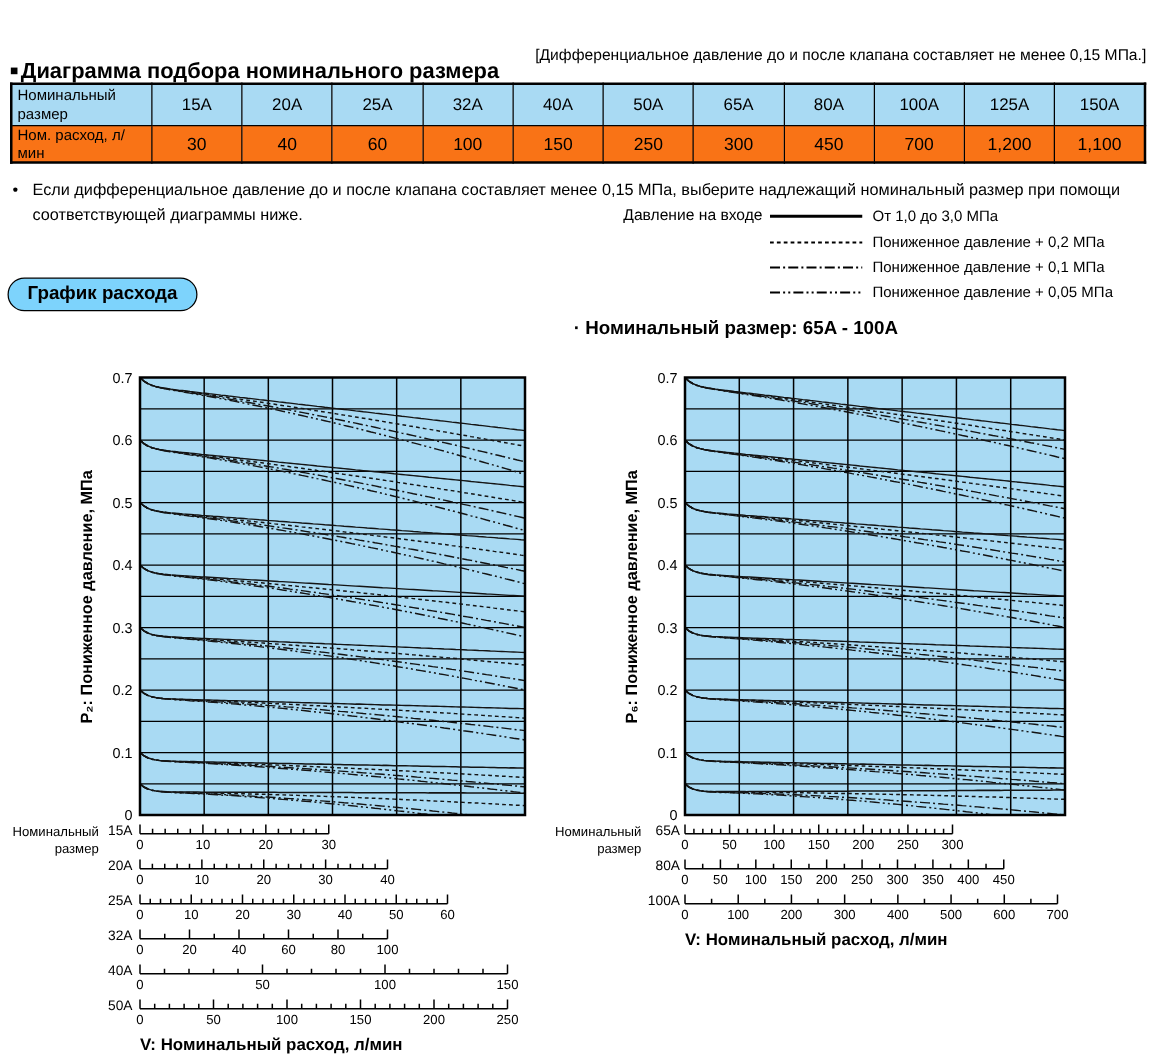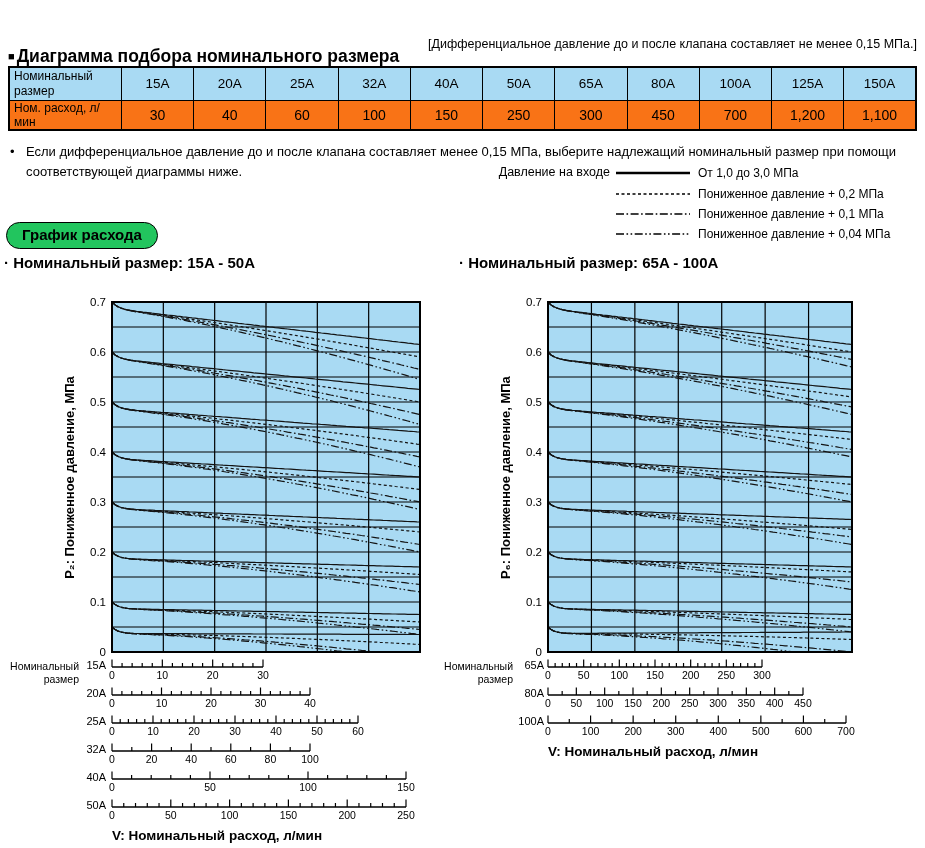--- a/index.html
+++ b/index.html
@@ -17,21 +17,21 @@
   td.val { background:#f97316; height:18px; font-size:14px; }
   td.val.first { font-size:12px; text-align:left; padding-left:4px; line-height:1.2; }
   .bullet-wrap { top:142px; left:8px; width:893px; font-size:13px; line-height:1.5; }
   .bullet-wrap .dot { position:absolute; left:2px; top:0; }
   .bullet-wrap .txt { display:block; padding-left:18px; }
   .legend-title { top:165px; left:480px; width:130px; text-align:right; font-size:12.5px; }
   .legend-row { left:616px; height:15px; font-size:12px; white-space:nowrap; }
   .legend-row svg { vertical-align:middle; margin-right:8px; }
   .legend-row span { vertical-align:middle; }
   .badge { top:222px; left:6px; width:152px; height:27px; line-height:24px; text-align:center;
-           font-size:15px; font-weight:bold; background:#22c55e; border:1.5px solid #000;
+           font-size:15px; font-weight:bold; background:#7dd3fc; border:1.5px solid #000;
            border-radius:14px; }
   .section-title { top:254px; font-size:15px; font-weight:bold; }
   .yaxis-title { width:350px; height:17px; text-align:center; font-size:13px; font-weight:bold;
                  transform:rotate(-90deg); white-space:nowrap; }
   .ruler-group-label { width:73px; text-align:right; font-size:10.5px; line-height:1.25; }
   .ruler-size-label { width:46px; text-align:right; font-size:11px; }
   .xaxis-title { font-size:13.5px; font-weight:bold; }
   svg { display:block; }
 </style>
 </head>
@@ -91,26 +91,25 @@
           <line x1="0" y1="4" x2="74" y2="4" stroke="#000000" stroke-width="2.4"></line>
         </svg><span>От 1,0 до 3,0 МПа</span></div>
       <div class="abs legend-row" style="top: 186px;"><svg width="74" height="8" style="display: inline-block;">
           <line x1="0" y1="4" x2="74" y2="4" stroke="#000000" stroke-width="1.7" stroke-dasharray="3,2.5"></line>
         </svg><span>Пониженное давление + 0,2 МПа</span></div>
       <div class="abs legend-row" style="top: 206px; text-align: center;"><svg width="74" height="8" style="display: inline-block;">
           <line x1="0" y1="4" x2="74" y2="4" stroke="#000000" stroke-width="1.7" stroke-dasharray="8,2.5,1.6,2.5"></line>
         </svg><span>Пониженное давление + 0,1 МПа</span></div>
       <div class="abs legend-row" style="top: 226px;"><svg width="74" height="8" style="display: inline-block;">
           <line x1="0" y1="4" x2="74" y2="4" stroke="#000000" stroke-width="1.7" stroke-dasharray="8,2.5,1.6,2.5,1.6,2.5"></line>
-        </svg><span>Пониженное давление + 0,04 МПа</span></div>
+        </svg><span>Пониженное давление + 0,05 МПа</span></div>
     </div>
 
   <div class="abs badge">График расхода</div>
 
-  <div class="abs section-title" style="left:4px;">· Номинальный размер:  15A - 50A</div>
   <div class="abs section-title" style="left:459px;text-align:right;">· Номинальный размер: 65A - 100A</div>
 
   <div id="charts">
       <svg width="358" height="366" class="abs" style="left: 70px; top: 294px;">
         <g transform="translate(42,8)">
           <rect x="0" y="0" width="308" height="350" fill="#a9daf3"></rect>
           <line x1="0" y1="25" x2="308" y2="25" stroke="#000" stroke-width="1"></line>
           <line x1="0" y1="50" x2="308" y2="50" stroke="#000" stroke-width="1"></line>
           <line x1="0" y1="75" x2="308" y2="75" stroke="#000" stroke-width="1"></line>
           <line x1="0" y1="100" x2="308" y2="100" stroke="#000" stroke-width="1"></line>

